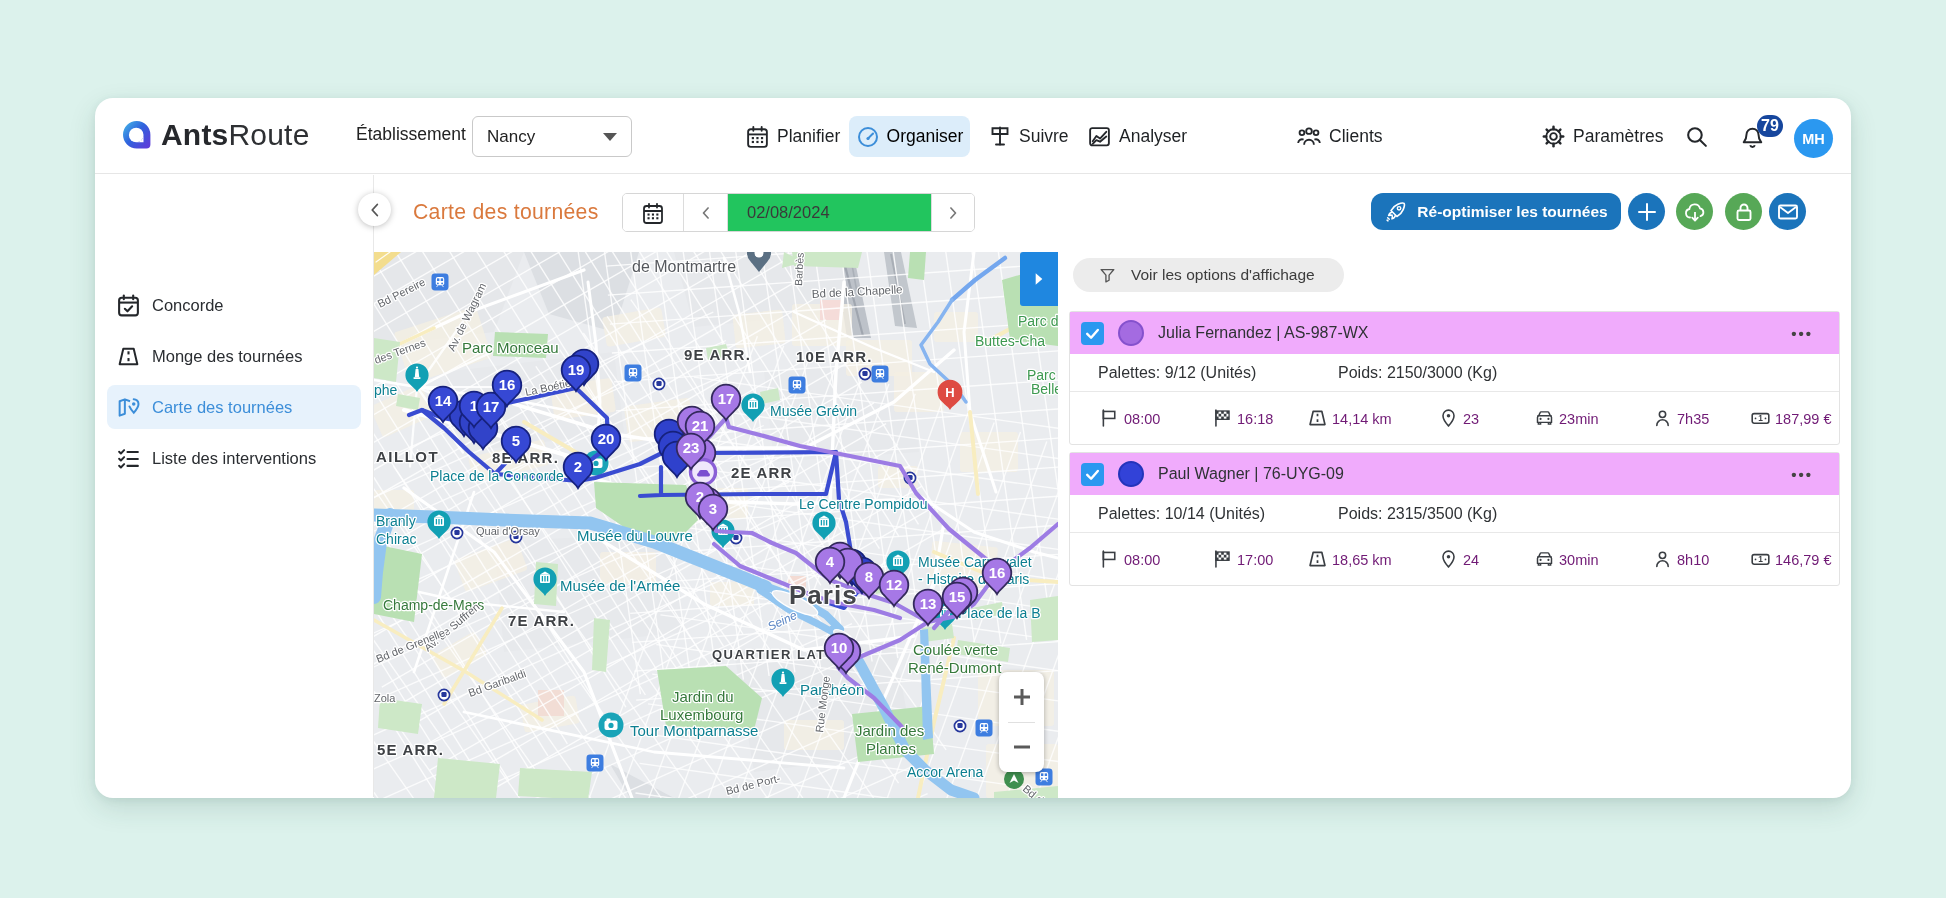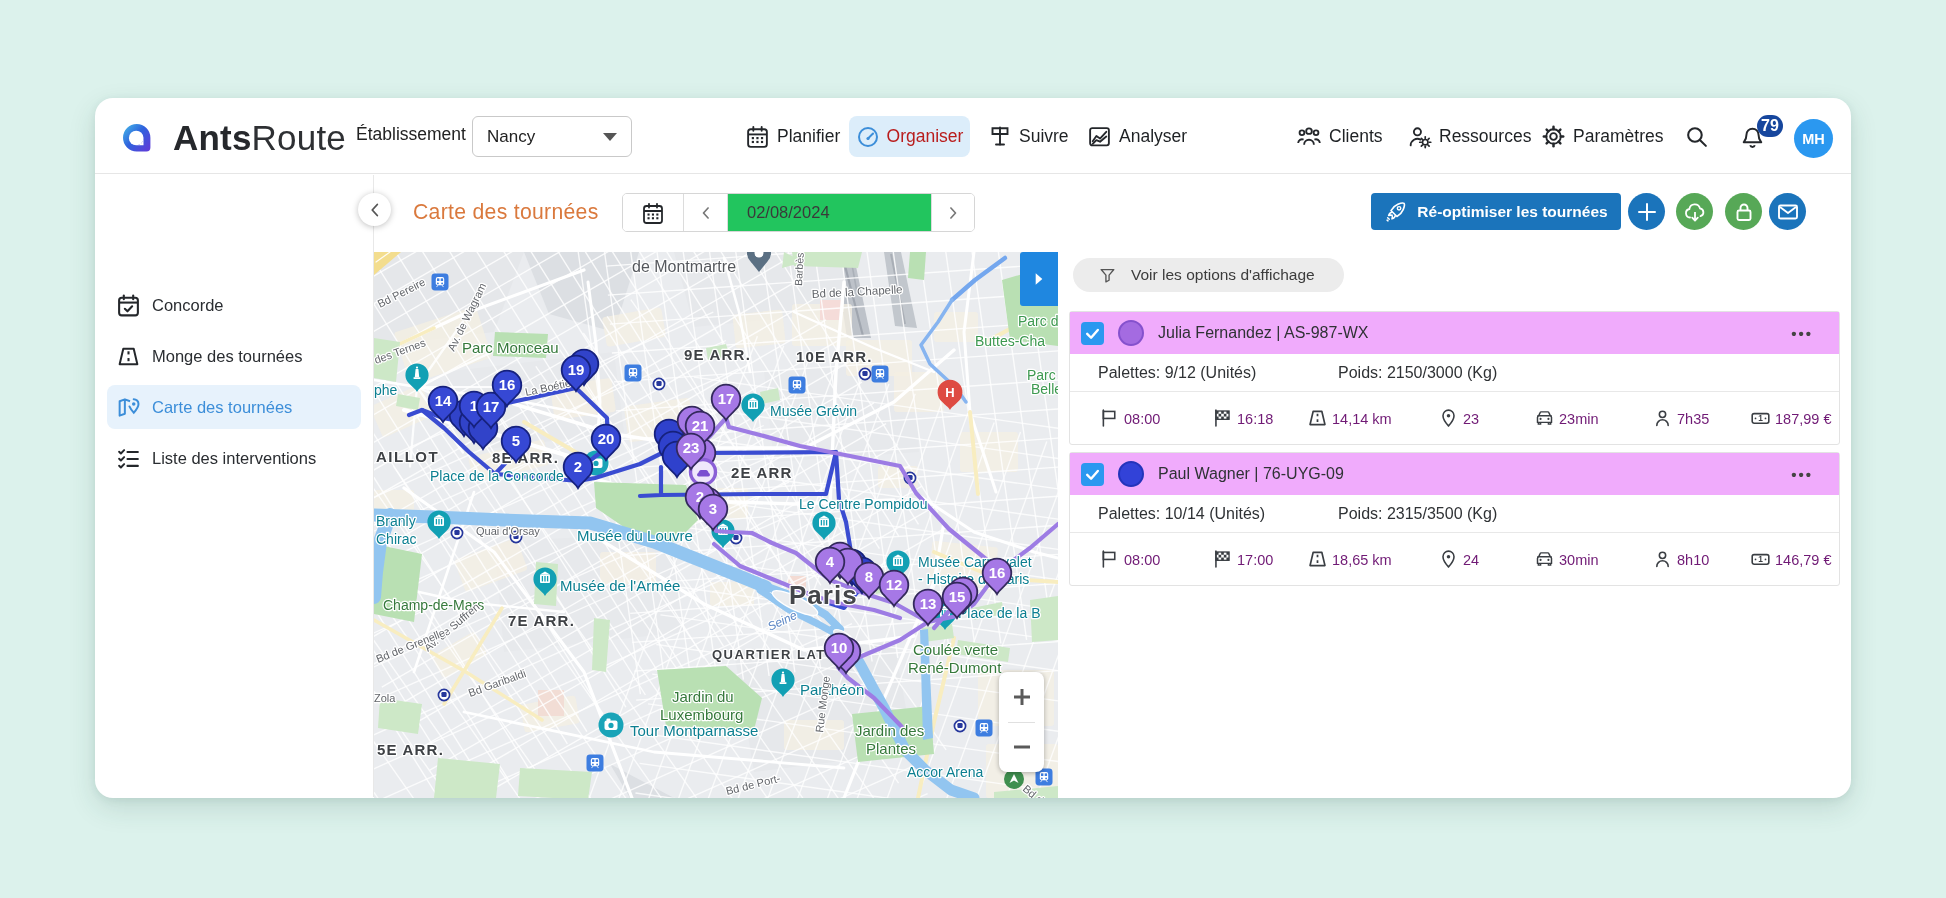--- a/index.html
+++ b/index.html
@@ -1,46 +1,46 @@
 <!DOCTYPE html>
 <html><head><meta charset="utf-8"><style>
 *{margin:0;padding:0;box-sizing:border-box}
 html,body{width:1946px;height:898px;overflow:hidden}
 body{font-family:'Liberation Sans',sans-serif;background:#dcf2ec;position:relative}
 .abs{position:absolute}
 .card{position:absolute;left:95px;top:98px;width:1756px;height:700px;background:#fff;border-radius:18px;
   box-shadow:0 10px 28px rgba(30,70,60,.14),0 2px 8px rgba(30,70,60,.08)}
 .topbar{position:absolute;left:0;top:0;width:100%;height:76px;border-bottom:1px solid #e6e6e6}
 .logo{position:absolute;left:27px;top:20px;display:flex;align-items:center}
-.logotxt{font-size:35px;letter-spacing:.2px;color:#26282c;margin-left:21px}
+.logotxt{font-size:30px;letter-spacing:.2px;color:#26282c;margin-left:9px}
 .logotxt b{font-weight:bold}
 .logotxt span{font-weight:normal;color:#2e3033}
 .etab{position:absolute;left:261px;top:26px;font-size:17.5px;color:#222;font-weight:500}
 .select{position:absolute;left:377px;top:18px;width:160px;height:41px;border:1px solid #c9c9c9;border-radius:6px;
   display:flex;align-items:center;padding:0 14px;font-size:17px;color:#222}
 .select .car{margin-left:auto;width:0;height:0;border-left:7px solid transparent;border-right:7px solid transparent;border-top:8px solid #555}
 .navit{position:absolute;top:0;height:76px;display:flex;align-items:center;gap:7px;font-size:17.5px;color:#1e2124;font-weight:500}
 .navit svg{flex:none}
 .orgpill{position:absolute;left:754px;top:18px;width:121px;height:41px;background:#dcedfa;border-radius:8px;
-  display:flex;align-items:center;justify-content:center;gap:7px;font-size:17.5px;color:#b91c1c;font-weight:500}
+  display:flex;align-items:center;justify-content:center;gap:7px;font-size:17.5px;color:#000000;font-weight:500}
 .badge{position:absolute;left:1662px;top:17px;min-width:22px;height:22px;background:#16469d;border-radius:11px;
   color:#fff;font-size:16px;font-weight:bold;display:flex;align-items:center;justify-content:center;padding:0 4px}
 .avatar{position:absolute;left:1699px;top:21px;width:39px;height:39px;border-radius:50%;background:#2b98f0;
   color:#fff;font-size:14.5px;font-weight:bold;display:flex;align-items:center;justify-content:center}
 .sidebar{position:absolute;left:0;top:77px;width:279px;height:622px;border-right:1px solid #e8e8e8;border-radius:0 0 0 18px}
 .sideit{position:absolute;left:12px;width:254px;height:44px;display:flex;align-items:center;gap:11px;
   font-size:16.5px;color:#2a2d31;padding-left:9px;border-radius:8px}
 .sideit.active{background:#e7f2fc;color:#3c8ed9}
 .backbtn{position:absolute;left:263px;top:95px;width:33px;height:33px;border-radius:50%;background:#fff;
   box-shadow:0 1px 6px rgba(0,0,0,.25);display:flex;align-items:center;justify-content:center}
 .htitle{position:absolute;left:318px;top:102px;font-size:21.2px;color:#da793d;font-weight:500;letter-spacing:.3px}
 .dgroup{position:absolute;left:527px;top:95px;height:39px;display:flex;border:1px solid #d6d6d6;border-radius:5px;overflow:hidden}
 .dgroup .seg{display:flex;align-items:center;justify-content:center;border-right:1px solid #dcdcdc;background:#fff}
 .dgroup .segdate{width:204px;background:#22c55e;font-size:16.5px;color:#3a3a3a;justify-content:flex-start;padding-left:19px}
-.bluebtn{position:absolute;left:1276px;top:95px;width:250px;height:37px;background:#1b74bb;border-radius:4px;
+.bluebtn{position:absolute;left:1276px;top:95px;width:250px;height:37px;background:#1b74bb;border-radius:12px;
   display:flex;align-items:center;justify-content:center;gap:10px;color:#fff;font-size:15.5px;font-weight:bold}
 .cbtn{position:absolute;top:95px;width:37px;height:37px;border-radius:50%;display:flex;align-items:center;justify-content:center}
 .map{position:absolute;left:279px;top:154px;width:684px;height:546px;overflow:hidden;border-radius:0 0 0 0}
 .collapse{position:absolute;left:646px;top:0px;width:38px;height:54px;background:#1f87e0;display:flex;align-items:center;justify-content:center;border-radius:3px 0 0 3px}
 .zoomctl{position:absolute;left:625px;top:420px;width:45px;height:100px;background:#fff;border-radius:8px;box-shadow:0 1px 5px rgba(0,0,0,.3)}
 .zoomctl .zi{position:absolute;left:0;width:45px;height:50px;display:flex;align-items:center;justify-content:center;color:#5f5f5f}
 .zoomctl .sep{position:absolute;left:9px;top:50px;width:27px;height:1px;background:#e0e0e0}
 .panel{position:absolute;left:963px;top:154px;width:914px;height:546px}
 .optpill{position:absolute;left:15px;top:6px;width:271px;height:34px;background:#ececec;border-radius:17px;
   display:flex;align-items:center;gap:14px;padding-left:25px;font-size:15.5px;color:#3c3c3c}
@@ -117,36 +117,20 @@
       <div class="navit" style="left:1201px">
         <svg width="26" height="26" viewBox="0 0 24 24">
           <circle cx="12" cy="7.5" r="2.6" fill="none" stroke="#24272b" stroke-width="1.7"></circle>
           <circle cx="5.5" cy="9" r="2.2" fill="none" stroke="#24272b" stroke-width="1.7"></circle>
           <circle cx="18.5" cy="9" r="2.2" fill="none" stroke="#24272b" stroke-width="1.7"></circle>
           <path d="M7.5 20 a4.5 4.5 0 0 1 9 0" fill="none" stroke="#24272b" stroke-width="1.7"></path>
           <path d="M2 18.5 a3.6 3.6 0 0 1 5 -3.2" fill="none" stroke="#24272b" stroke-width="1.7"></path>
           <path d="M17 15.3 a3.6 3.6 0 0 1 5 3.2" fill="none" stroke="#24272b" stroke-width="1.7"></path>
         </svg>
         <span>Clients</span>
-      </div>
-      <div class="navit" style="left:1312px">
-        <svg width="25" height="25" viewBox="0 0 24 24">
-          <circle cx="10" cy="7.5" r="3.4" fill="none" stroke="#24272b" stroke-width="1.8"></circle>
-          <path d="M3.5 20.5 a6.5 6.5 0 0 1 9.5 -5.5" fill="none" stroke="#24272b" stroke-width="1.8" stroke-linecap="round"></path>
-          <circle cx="17.5" cy="17.5" r="2.6" fill="none" stroke="#24272b" stroke-width="1.6"></circle>
-          <line x1="21.40" y1="17.50" x2="22.80" y2="17.50" stroke="#24272b" stroke-width="1.6" stroke-linecap="round"></line>
-          <line x1="13.60" y1="17.50" x2="12.20" y2="17.50" stroke="#24272b" stroke-width="1.6" stroke-linecap="round"></line>
-          <line x1="17.50" y1="21.40" x2="17.50" y2="22.80" stroke="#24272b" stroke-width="1.6" stroke-linecap="round"></line>
-          <line x1="17.50" y1="13.60" x2="17.50" y2="12.20" stroke="#24272b" stroke-width="1.6" stroke-linecap="round"></line>
-          <line x1="20.27" y1="20.27" x2="21.26" y2="21.26" stroke="#24272b" stroke-width="1.6" stroke-linecap="round"></line>
-          <line x1="20.27" y1="14.73" x2="21.26" y2="13.74" stroke="#24272b" stroke-width="1.6" stroke-linecap="round"></line>
-          <line x1="14.73" y1="20.27" x2="13.74" y2="21.26" stroke="#24272b" stroke-width="1.6" stroke-linecap="round"></line>
-          <line x1="14.73" y1="14.73" x2="13.74" y2="13.74" stroke="#24272b" stroke-width="1.6" stroke-linecap="round"></line>
-        </svg>
-        <span>Ressources</span>
       </div>
       <div class="navit" style="left:1446px">
         <svg width="25" height="25" viewBox="0 0 24 24">
           <circle cx="12" cy="12" r="3.2" fill="none" stroke="#24272b" stroke-width="1.8"></circle>
           <circle cx="12" cy="12" r="7" fill="none" stroke="#24272b" stroke-width="1.8"></circle>
           <line x1="19.00" y1="12.00" x2="21.30" y2="12.00" stroke="#24272b" stroke-width="2.4" stroke-linecap="round"></line>
           <line x1="5.00" y1="12.00" x2="2.70" y2="12.00" stroke="#24272b" stroke-width="2.4" stroke-linecap="round"></line>
           <line x1="12.00" y1="19.00" x2="12.00" y2="21.30" stroke="#24272b" stroke-width="2.4" stroke-linecap="round"></line>
           <line x1="12.00" y1="5.00" x2="12.00" y2="2.70" stroke="#24272b" stroke-width="2.4" stroke-linecap="round"></line>
           <line x1="16.97" y1="16.97" x2="18.60" y2="18.60" stroke="#24272b" stroke-width="2.4" stroke-linecap="round"></line>

